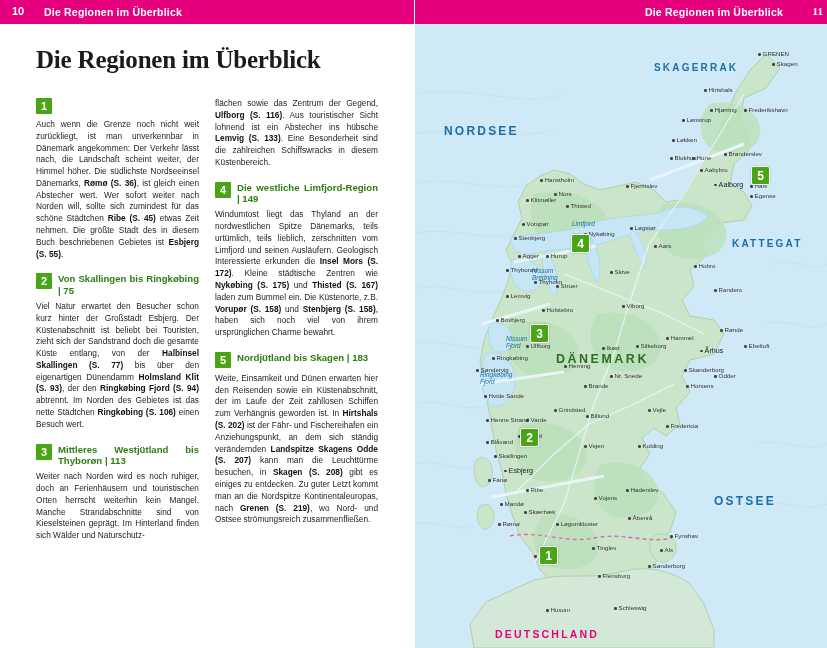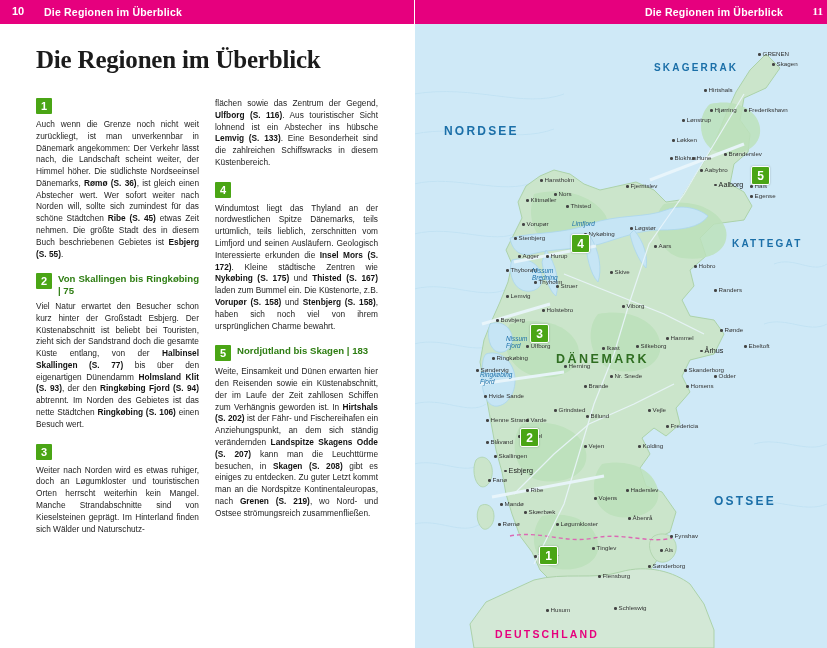--- a/index.html
+++ b/index.html
@@ -114,35 +114,37 @@
         <div class="entry-head">
           <div class="num-box">2</div>
           <div class="entry-title">Von Skallingen bis Ringkøbing | 75</div>
         </div>
         <p class="body">Viel Natur erwartet den Besucher schon kurz hinter der Großstadt Esbjerg. Der Küstenabschnitt ist beliebt bei Touristen, zieht sich der Sandstrand doch die gesamte Küste entlang, von der <b>Halbinsel Skallingen (S. 77)</b> bis über den eigenartigen Dünendamm <b>Holmsland Klit (S. 93)</b>, der den <b>Ringkøbing Fjord (S. 94)</b> abtrennt. Im Norden des Gebietes ist das nette Städtchen <b>Ringkøbing (S. 106)</b> einen Besuch wert.</p>
       </div>
 
       <div class="entry">
         <div class="entry-head">
           <div class="num-box">3</div>
-        </div>
-        <p class="body">Weiter nach Norden wird es etwas ruhiger, doch an Løgumkloster und touristischen Orten herrscht weiterhin kein Mangel. Manche Strandabschnitte sind von Kieselsteinen geprägt. Im Hinterland finden sich Wälder und Naturschutz-</p>
+          <div class="entry-title">Mittleres Westjütland bis Thyborøn | 113</div>
+        </div>
+        <p class="body">Weiter nach Norden wird es noch ruhiger, doch an Ferienhäusern und touristischen Orten herrscht weiterhin kein Mangel. Manche Strandabschnitte sind von Kieselsteinen geprägt. Im Hinterland finden sich Wälder und Naturschutz-</p>
       </div>
 
     </div>
 
     <div class="col col-right">
 
       <div class="entry">
         <p class="body">flächen sowie das Zentrum der Gegend, <b>Ulfborg (S. 116)</b>. Aus touristischer Sicht lohnend ist ein Abstecher ins hübsche <b>Lemvig (S. 133)</b>. Eine Besonderheit sind die zahlreichen Schiffswracks in diesem Küstenbereich.</p>
       </div>
 
       <div class="entry">
         <div class="entry-head">
           <div class="num-box">4</div>
+          <div class="entry-title">Die westliche Limfjord-Region | 149</div>
         </div>
         <p class="body">Windumtost liegt das Thyland an der nordwestlichen Spitze Dänemarks, teils urtümlich, teils lieblich, zerschnitten vom Limfjord und seinen Ausläufern. Geologisch Interessierte erkunden die <b>Insel Mors (S. 172)</b>. Kleine städtische Zentren wie <b>Nykøbing (S. 175)</b> und <b>Thisted (S. 167)</b> laden zum Bummel ein. Die Küstenorte, z.B. <b>Vorupør (S. 158)</b> und <b>Stenbjerg (S. 158)</b>, haben sich noch viel von ihrem ursprünglichen Charme bewahrt.</p>
       </div>
 
       <div class="entry">
         <div class="entry-head">
           <div class="num-box">5</div>
           <div class="entry-title">Nordjütland bis Skagen | 183</div>
         </div>
         <p class="body">Weite, Einsamkeit und Dünen erwarten hier den Reisenden sowie ein Küstenabschnitt, der im Laufe der Zeit zahllosen Schiffen zum Verhängnis geworden ist. In <b>Hirtshals (S. 202)</b> ist der Fähr- und Fischereihafen ein Anziehungspunkt, an dem sich ständig verändernden <b>Landspitze Skagens Odde (S. 207)</b> kann man die Leuchttürme besuchen, in <b>Skagen (S. 208)</b> gibt es einiges zu entdecken. Zu guter Letzt kommt man an die Nordspitze Kontinentaleuropas, nach <b>Grenen (S. 219)</b>, wo Nord- und Ostsee strömungsreich zusammenfließen.</p>

